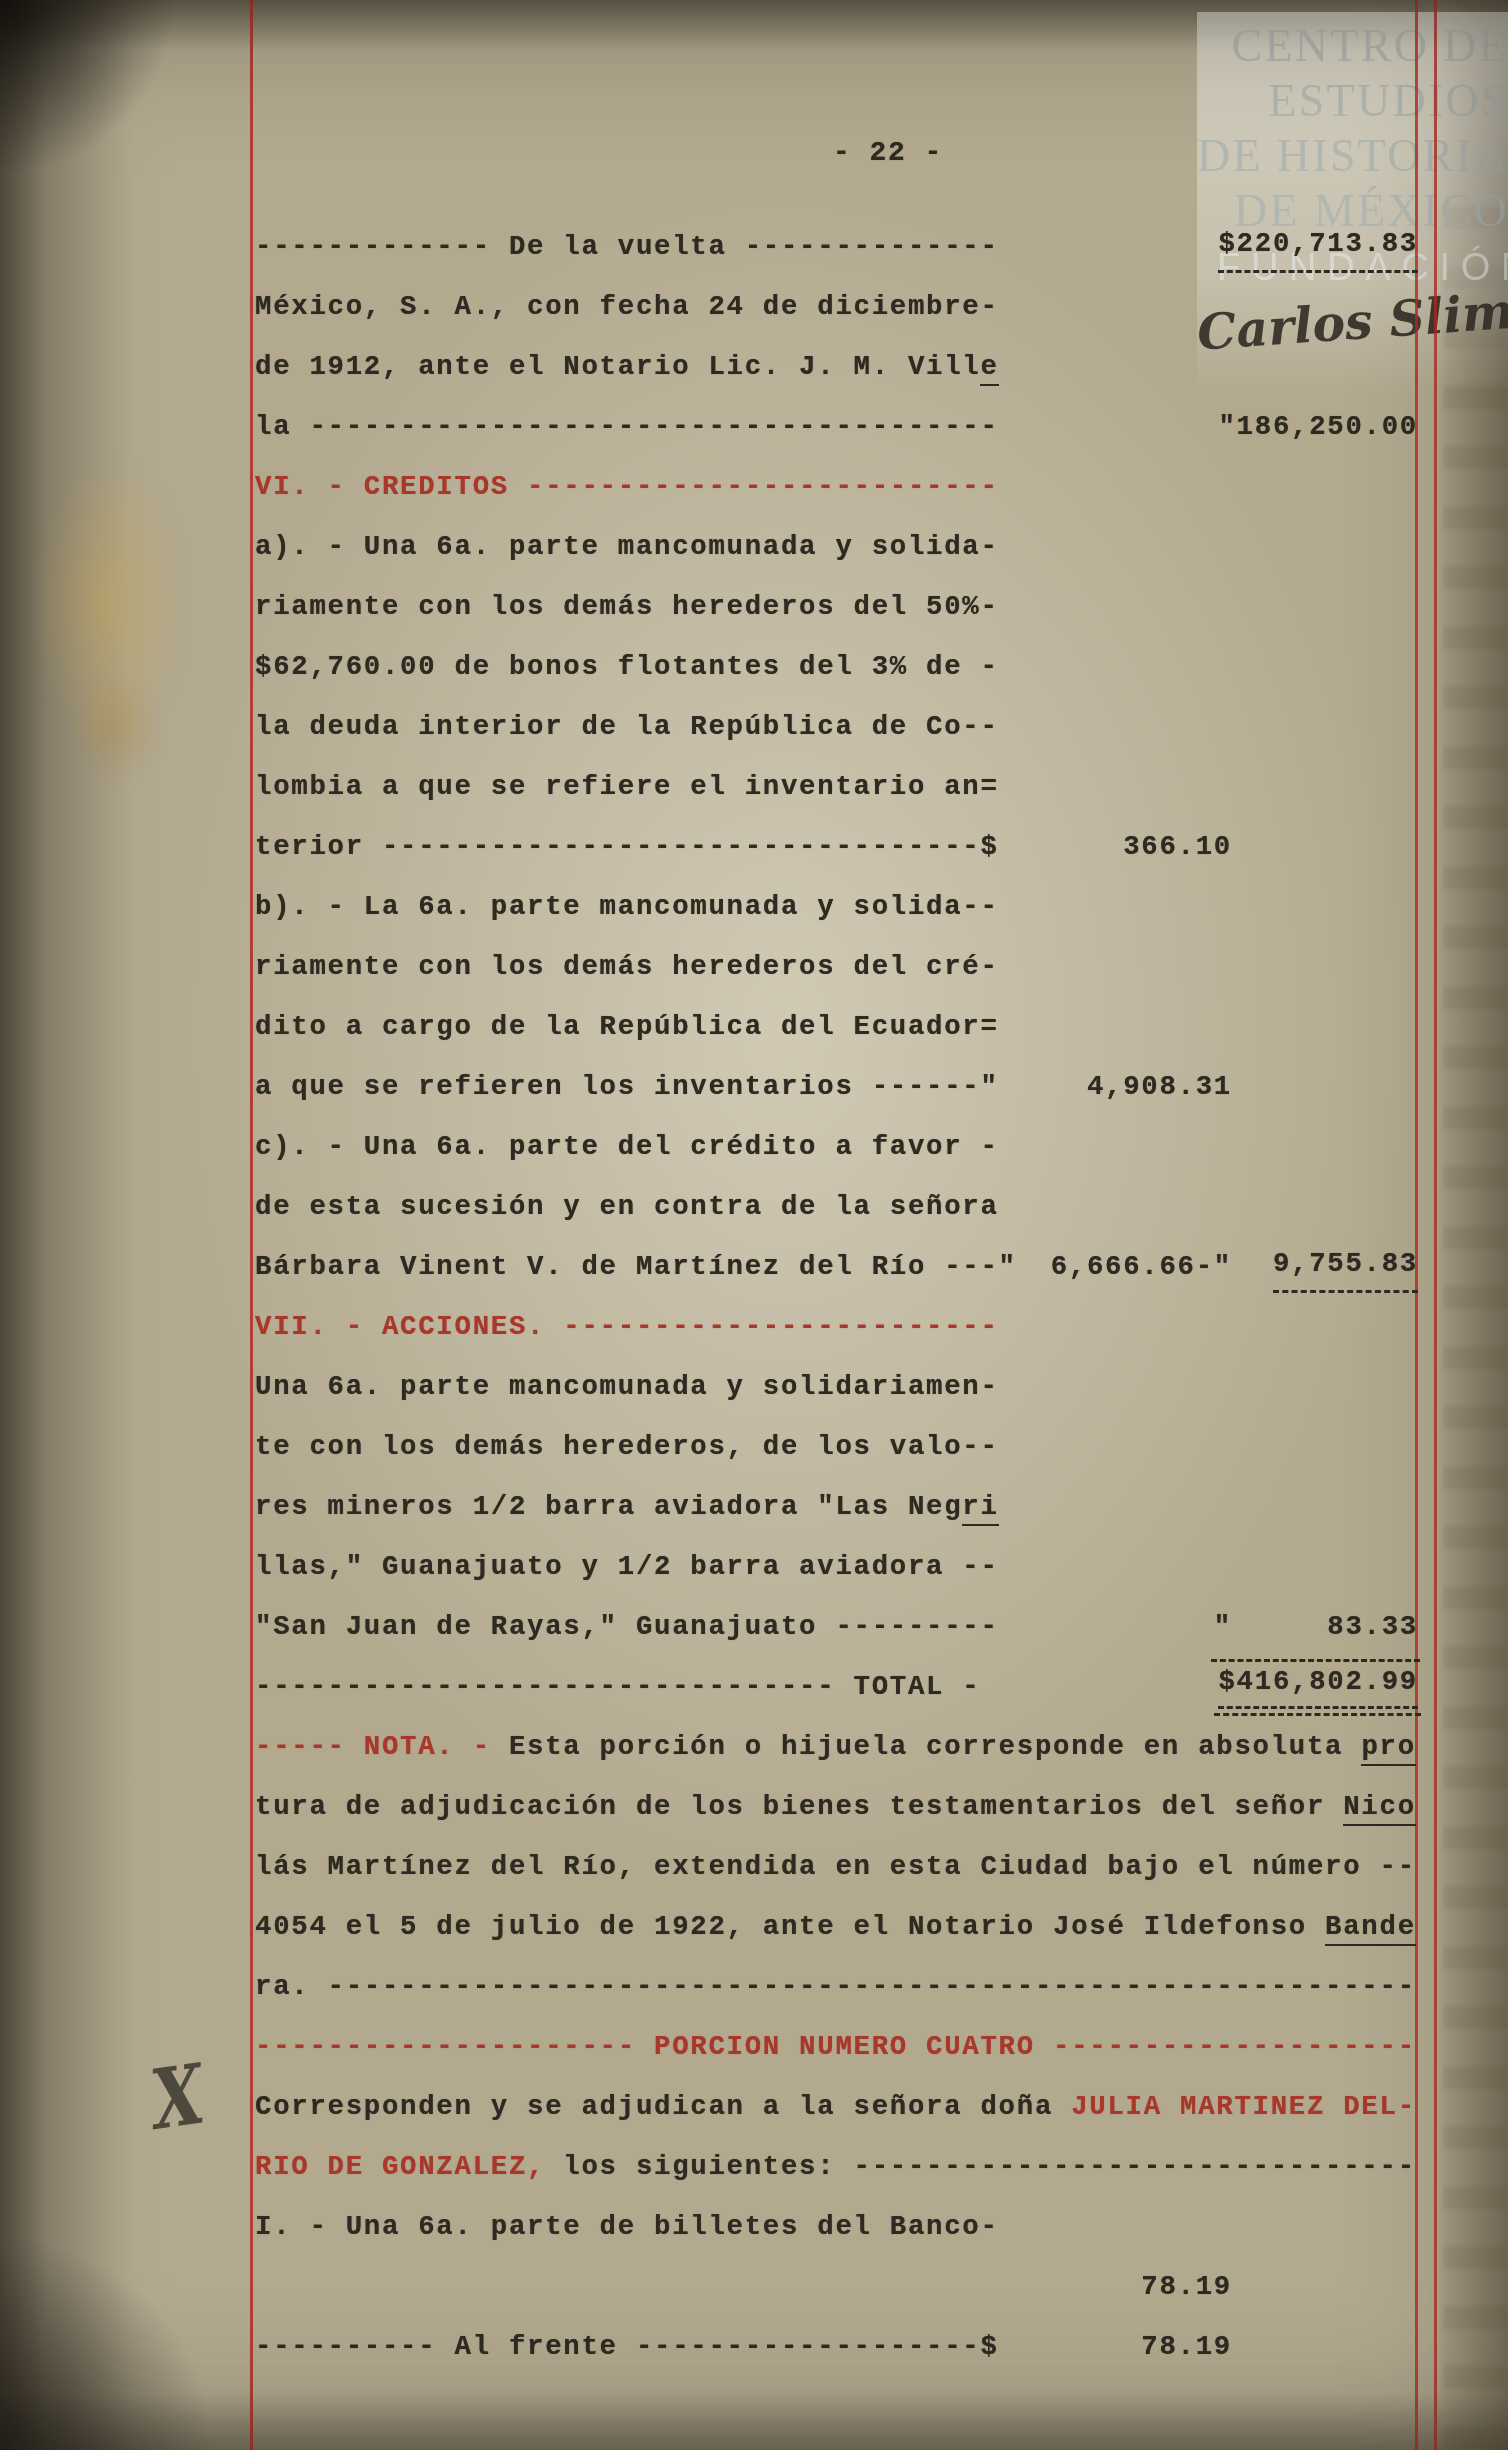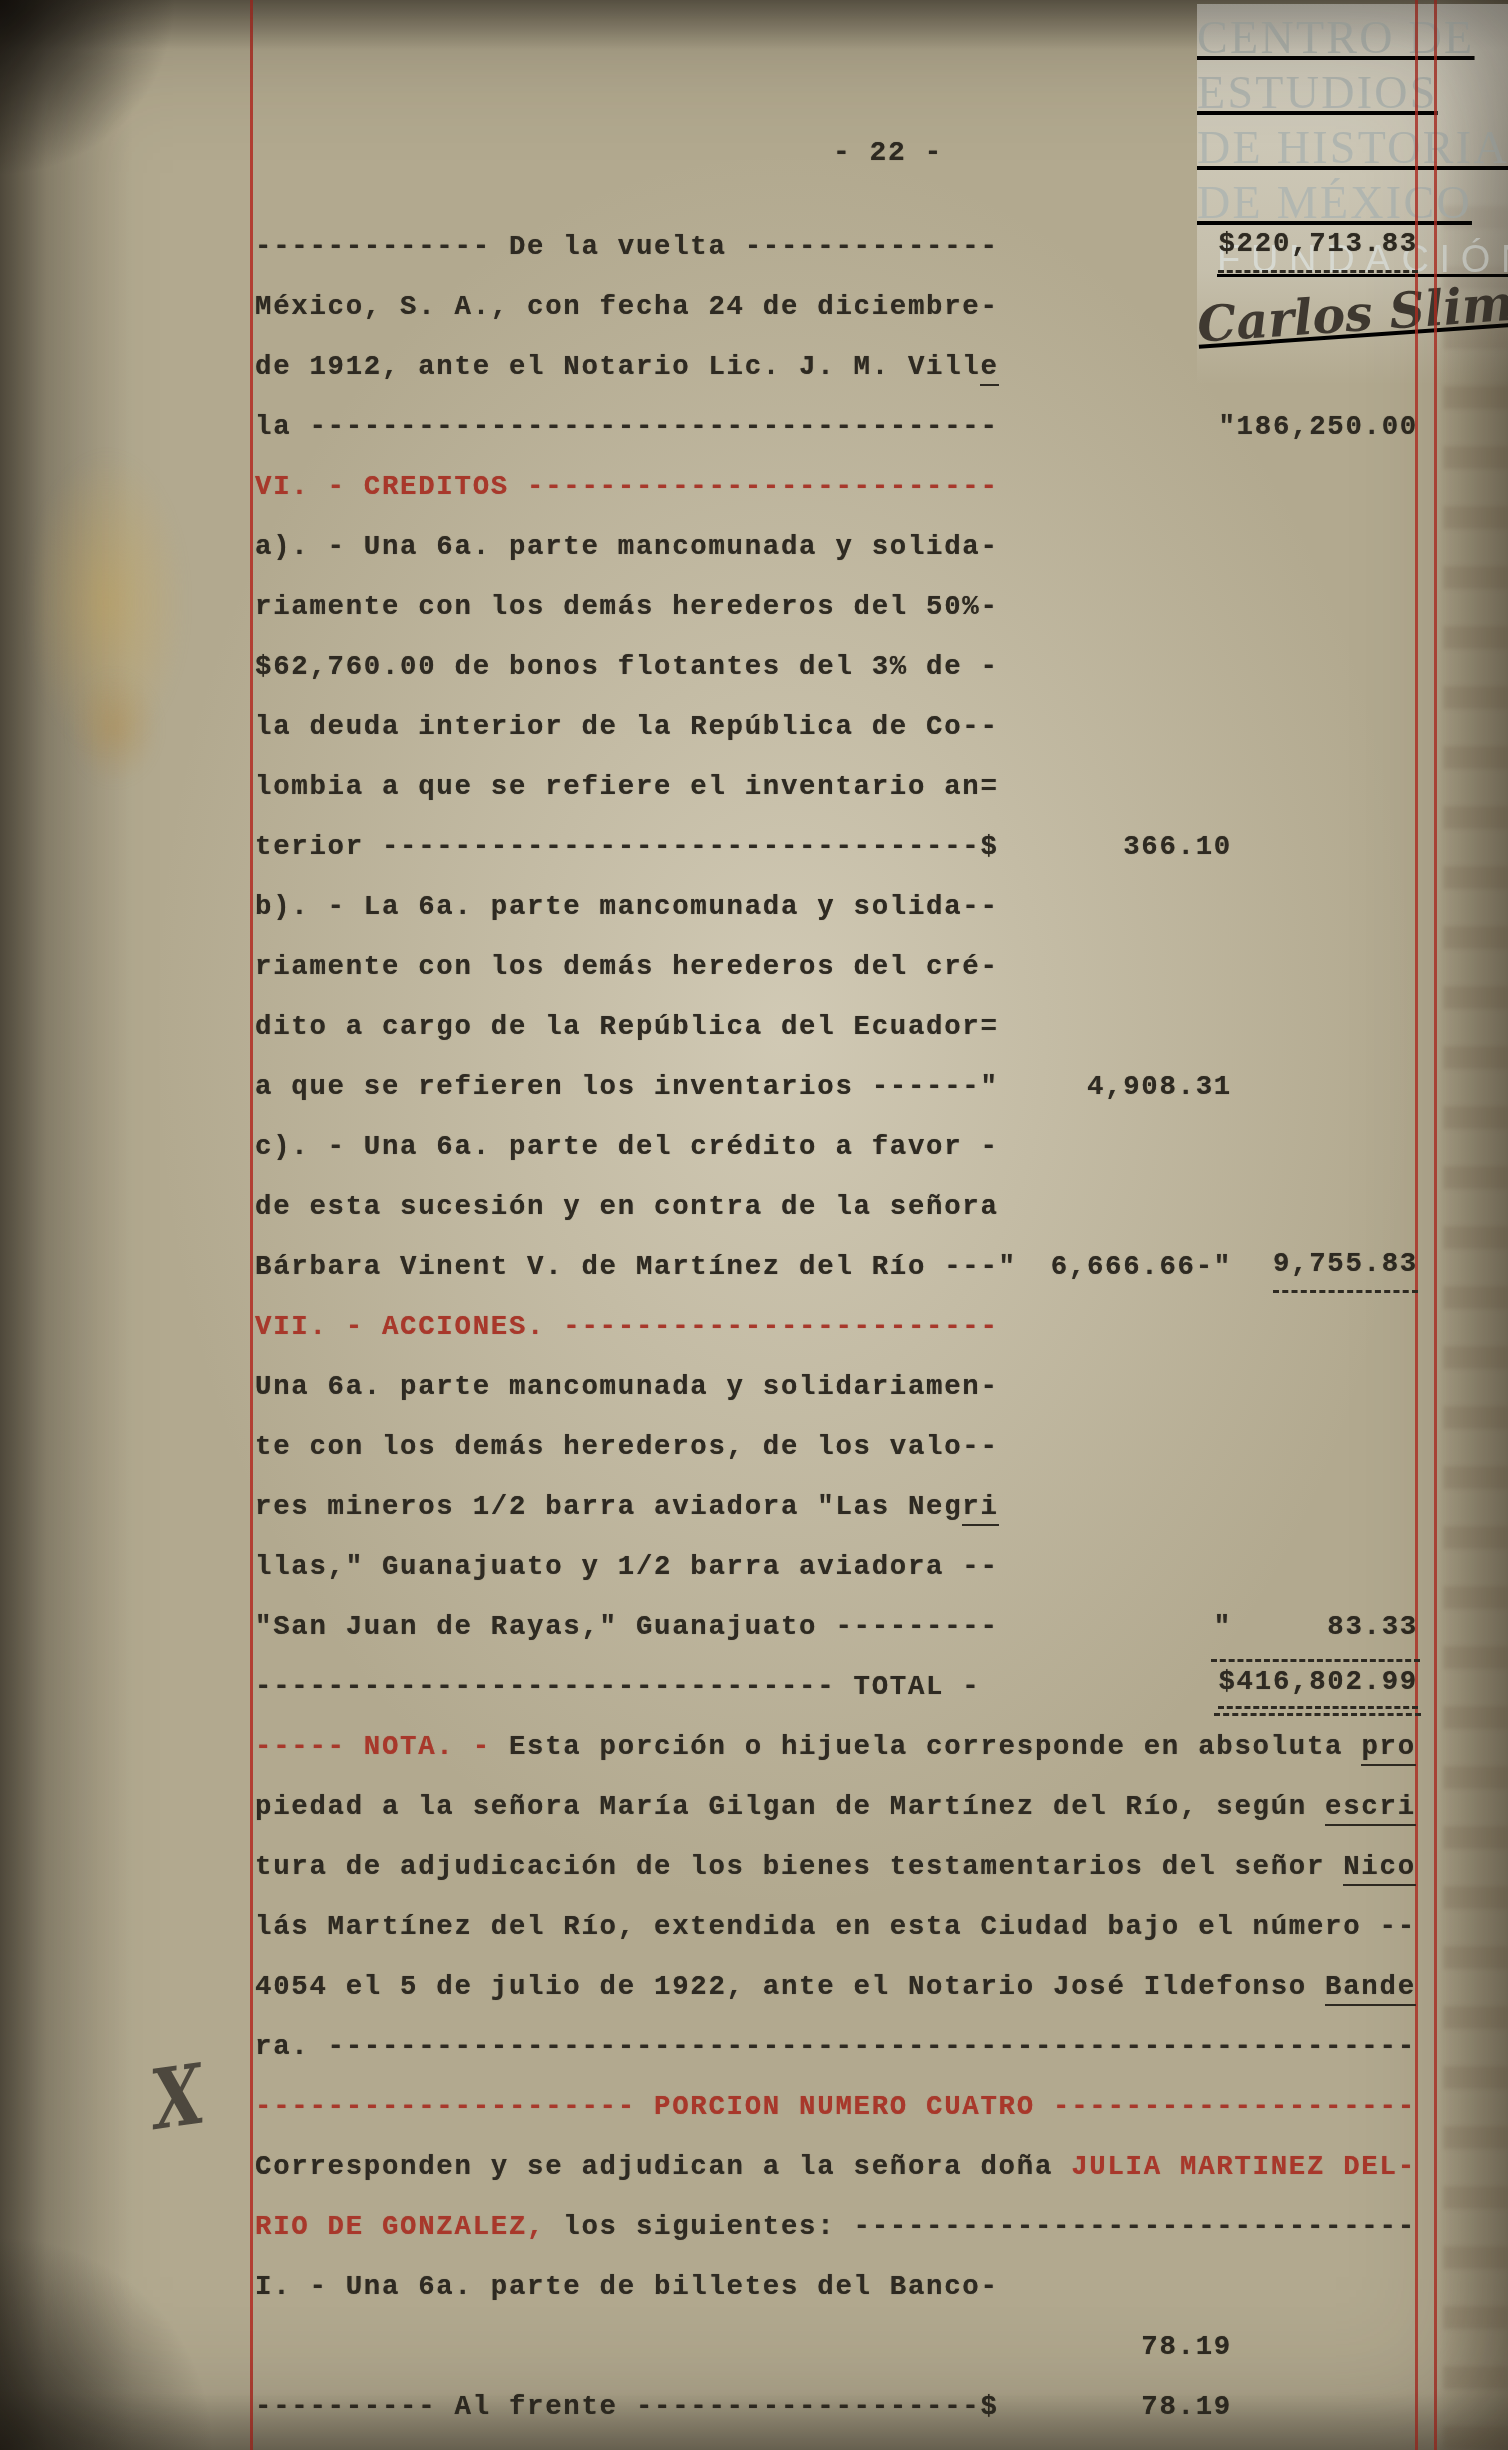--- a/index.html
+++ b/index.html
@@ -25,23 +25,23 @@
   .stain{position:absolute;pointer-events:none;filter:blur(5.3px);}
   .stain.s1{left:27px;top:450px;width:160px;height:305px;
     background:radial-gradient(ellipse at center, rgba(199,168,95,0.55), rgba(199,168,95,0) 70%);}
   .stain.s2{left:69px;top:671px;width:91px;height:114px;
     background:radial-gradient(ellipse at center, rgba(180,140,70,0.4), rgba(180,140,70,0) 70%);}
   .bleed{position:absolute;right:0;top:206px;bottom:0;width:66px;filter:blur(2.3px);opacity:.8;
     background:repeating-linear-gradient(180deg,
       rgba(95,75,48,0.22) 0px, rgba(95,75,48,0.22) 23px,
       rgba(95,75,48,0.05) 23px, rgba(95,75,48,0.05) 60px);}
   
-  .watermark{position:absolute;top:4px;right:0;width:312px;height:381px;z-index:2;
-    text-align:left;
-    background:linear-gradient(180deg, rgba(242,242,238,0.55), rgba(242,242,238,0.3) 70%, rgba(242,242,238,0));text-decoration:underline;}
+  .watermark{position:absolute;top:12px;right:0;width:312px;height:381px;z-index:2;
+    text-align:right;
+    background:linear-gradient(180deg, rgba(242,242,238,0.55), rgba(242,242,238,0.3) 70%, rgba(242,242,238,0));}
   .wm-line{font-family:"Liberation Serif",serif;font-size:46px;line-height:55px;
     color:#b2b7b1;letter-spacing:2.3px;white-space:nowrap;}
   .wm-line:first-child{margin-top:6.1px;}
   .wm-foundation{font-family:"Liberation Sans",sans-serif;font-size:38px;line-height:47px;
     color:rgba(216,218,211,0.95);letter-spacing:10.7px;margin-top:6.1px;white-space:nowrap;padding-left:20px;}
   .wm-signature{font-family:"DejaVu Serif",serif;font-style:italic;font-weight:bold;
     font-size:49px;color:#3f3931;transform:rotate(-4deg);margin-top:1.5px;white-space:nowrap;}
   
   .rule{position:absolute;top:0;bottom:0;z-index:3;}
   .rule.left{left:250px;width:3px;background:rgba(178,44,34,0.85);}
@@ -118,21 +118,20 @@
       <div class="line"><span><span>de esta sucesión y en contra de la señora</span></span></div>
       <div class="line"><span><span>Bárbara Vinent V. de Martínez del Río ---"</span></span><span class="amt inner">6,666.66-"</span><span class="amt outer u1">9,755.83</span></div>
       <div class="line"><span><span class="red">VII. - ACCIONES. ------------------------</span></span></div>
       <div class="line"><span><span>Una 6a. parte mancomunada y solidariamen-</span></span></div>
       <div class="line"><span><span>te con los demás herederos, de los valo--</span></span></div>
       <div class="line"><span><span>res mineros 1/2 barra aviadora "Las Neg</span><span class="ul">ri</span></span></div>
       <div class="line"><span><span>llas," Guanajuato y 1/2 barra aviadora --</span></span></div>
       <div class="line"><span><span>"San Juan de Rayas," Guanajuato ---------</span></span><span class="amt inner">"</span><span class="amt outer">83.33</span></div>
       <div class="line"><span><span>-------------------------------- TOTAL -</span></span><span class="amt outer ovl dbl">$416,802.99</span></div>
       <div class="line"><span><span class="red">----- NOTA. - </span><span>Esta porción o hijuela corresponde en absoluta </span><span class="ul">pro</span></span></div>
-      <div class="line"><span><span>piedad a la señora María Gilgan de Martínez del Río, según </span><span class="ul">escri</span></span></div>
       <div class="line"><span><span>tura de adjudicación de los bienes testamentarios del señor </span><span class="ul">Nico</span></span></div>
       <div class="line"><span><span>lás Martínez del Río, extendida en esta Ciudad bajo el número --</span></span></div>
       <div class="line"><span><span>4054 el 5 de julio de 1922, ante el Notario José Ildefonso </span><span class="ul">Bande</span></span></div>
       <div class="line"><span><span>ra. ------------------------------------------------------------</span></span></div>
       <div class="line"><span><span class="red">--------------------- PORCION NUMERO CUATRO --------------------</span></span></div>
       <div class="line"><span><span>Corresponden y se adjudican a la señora doña </span><span class="red">JULIA MARTINEZ DEL-</span></span></div>
       <div class="line"><span><span class="red">RIO DE GONZALEZ,</span><span> los siguientes: -------------------------------</span></span></div>
       <div class="line"><span><span>I. - Una 6a. parte de billetes del Banco-</span></span></div>
       <div class="line"><span class="amt inner">78.19</span></div>
       <div class="line"><span><span>---------- Al frente -------------------$</span></span><span class="amt inner">78.19</span></div>

